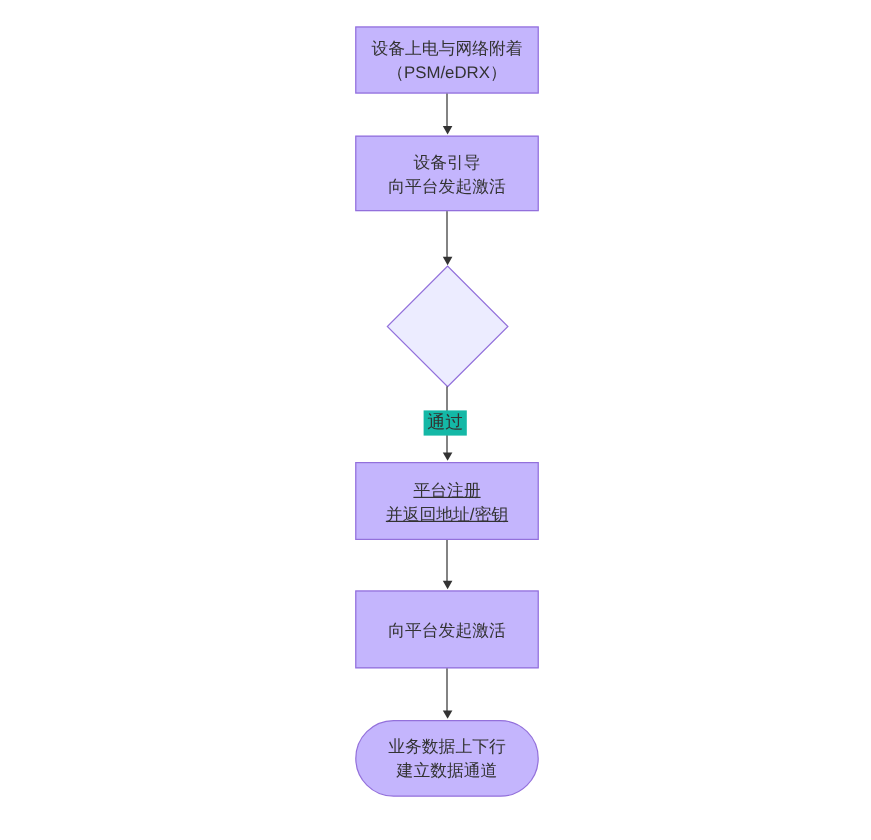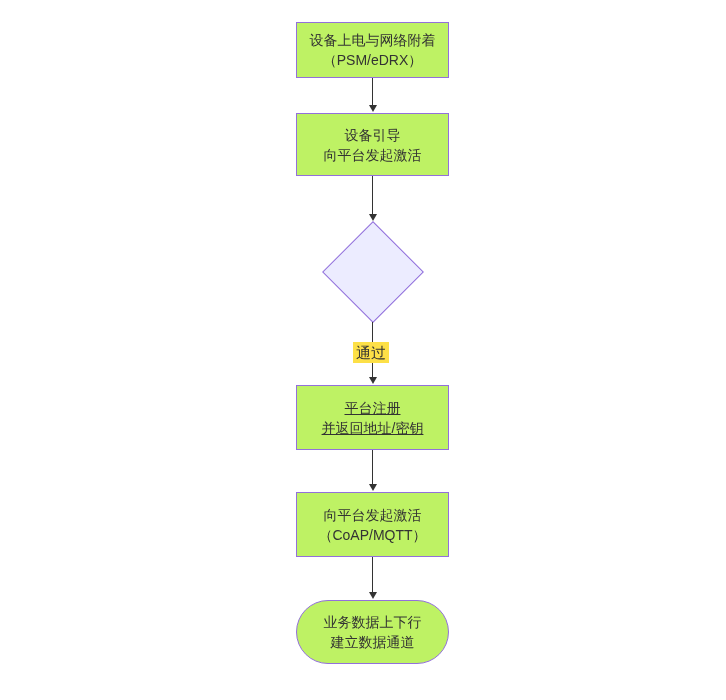--- a/index.html
+++ b/index.html
@@ -12,21 +12,21 @@
     position: relative;
     width: 726px;
     height: 700px;
     background: #ffffff;
     overflow: hidden;
   }
   
   .node {
     position: absolute;
     box-sizing: border-box;
-    background: #bef264;
+    background: #c4b5fd;
     border: 1px solid #9370DB;
     color: #333333;
     display: flex;
     flex-direction: column;
     align-items: center;
     justify-content: center;
     font-size: 14px;
     line-height: 20px;
     text-align: center;
   }
@@ -63,21 +63,21 @@
     width: 0;
     height: 0;
     border-left: 4px solid transparent;
     border-right: 4px solid transparent;
     border-top: 7px solid #333333;
   }
   
   .edge-label {
     position: absolute;
     transform: translateX(-50%);
-    background: #fde047;
+    background: #14b8a6;
     color: #333333;
     font-size: 15px;
     line-height: 19px;
     padding: 1px 3px;
     z-index: 2;
     white-space: nowrap;
   }
 </style>
 </head>
 <body>
@@ -105,21 +105,20 @@
 
   <div class="node" style="left:296px; top:385px; width:153px; height:65px;text-decoration:underline;">
     <div>平台注册</div>
     <div>并返回地址/密钥</div>
   </div>
 
   <div class="arrow" style="left:372px; top:450px; height:35px;"></div>
 
   <div class="node" style="left:296px; top:492px; width:153px; height:65px;">
     <div>向平台发起激活</div>
-    <div>（CoAP/MQTT）</div>
   </div>
 
   <div class="arrow" style="left:372px; top:557px; height:36px;"></div>
 
   <div class="node" style="left:296px; top:600px; width:153px; height:64px;border-radius:32px;">
     <div>业务数据上下行</div>
     <div>建立数据通道</div>
   </div>
 
 </div>

